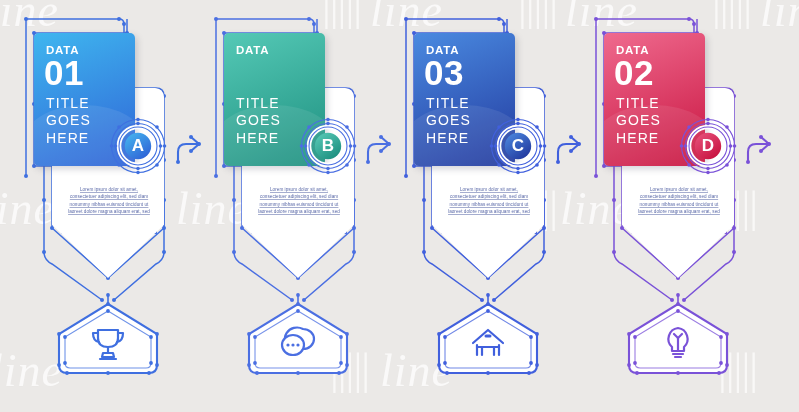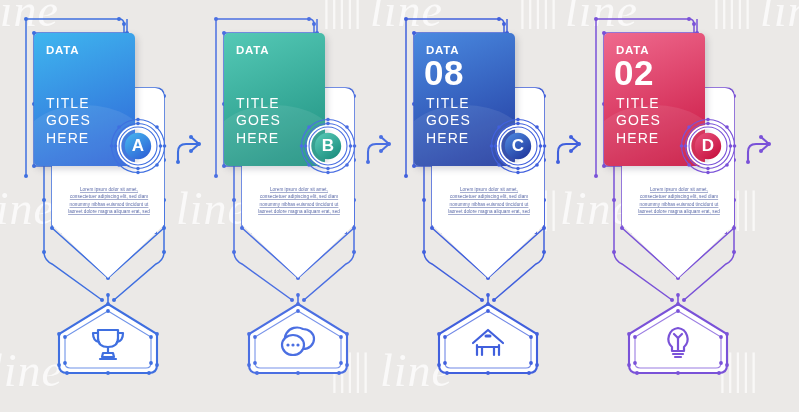--- a/index.html
+++ b/index.html
@@ -197,20 +197,21 @@
         <circle cx="150" cy="252" r="2" fill="#3f6fe0"></circle>
         <circle cx="88" cy="300" r="2" fill="#3f6fe0"></circle>
         <circle cx="100" cy="300" r="2" fill="#3f6fe0"></circle>
         <circle cx="66" cy="115" r="2" fill="#3f6fe0"></circle>
         <circle cx="94" cy="88" r="2" fill="#3f6fe0"></circle>
         <circle cx="94" cy="182" r="2" fill="#3f6fe0"></circle>
       </svg>
     <div class="card"></div>
     <div class="panel" style="background: linear-gradient(158deg, rgb(63, 182, 239) 0%, rgb(47, 99, 214) 100%);">
       <div class="p-data">DATA</div>
+      <div class="p-num">01</div>
       <div class="p-title">TITLE<br>GOES<br>HERE</div>
     </div>
     <div class="badge">
       <svg viewBox="0 0 56 56">
           <defs>
             <linearGradient id="bg0" x1="0" y1="0" x2="0.75" y2="1">
               <stop offset="0%" stop-color="#46baf0"></stop>
               <stop offset="100%" stop-color="#2f63d6"></stop>
             </linearGradient>
           </defs>
@@ -434,21 +435,21 @@
         <circle cx="150" cy="252" r="2" fill="#4160dd"></circle>
         <circle cx="88" cy="300" r="2" fill="#4160dd"></circle>
         <circle cx="100" cy="300" r="2" fill="#4160dd"></circle>
         <circle cx="66" cy="115" r="2" fill="#4160dd"></circle>
         <circle cx="94" cy="88" r="2" fill="#4160dd"></circle>
         <circle cx="94" cy="182" r="2" fill="#4160dd"></circle>
       </svg>
     <div class="card"></div>
     <div class="panel" style="background: linear-gradient(158deg, rgb(74, 138, 224) 0%, rgb(34, 57, 158) 100%);">
       <div class="p-data">DATA</div>
-      <div class="p-num">08</div>
+      <div class="p-num">03</div>
       <div class="p-title">TITLE<br>GOES<br>HERE</div>
     </div>
     <div class="badge">
       <svg viewBox="0 0 56 56">
           <defs>
             <linearGradient id="bg2" x1="0" y1="0" x2="0.75" y2="1">
               <stop offset="0%" stop-color="#4f8ce2"></stop>
               <stop offset="100%" stop-color="#22399e"></stop>
             </linearGradient>
           </defs>

